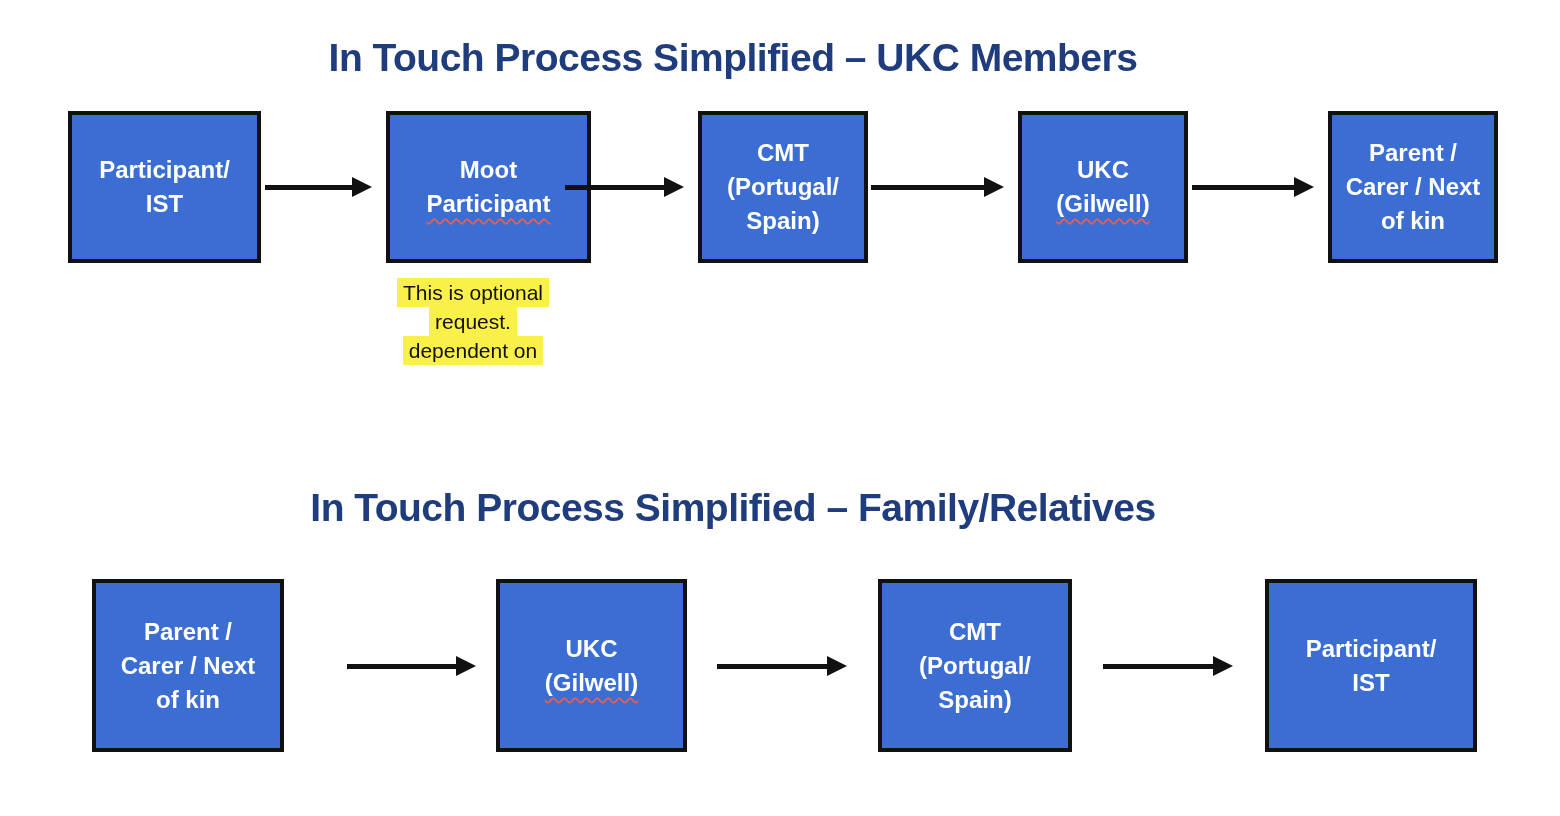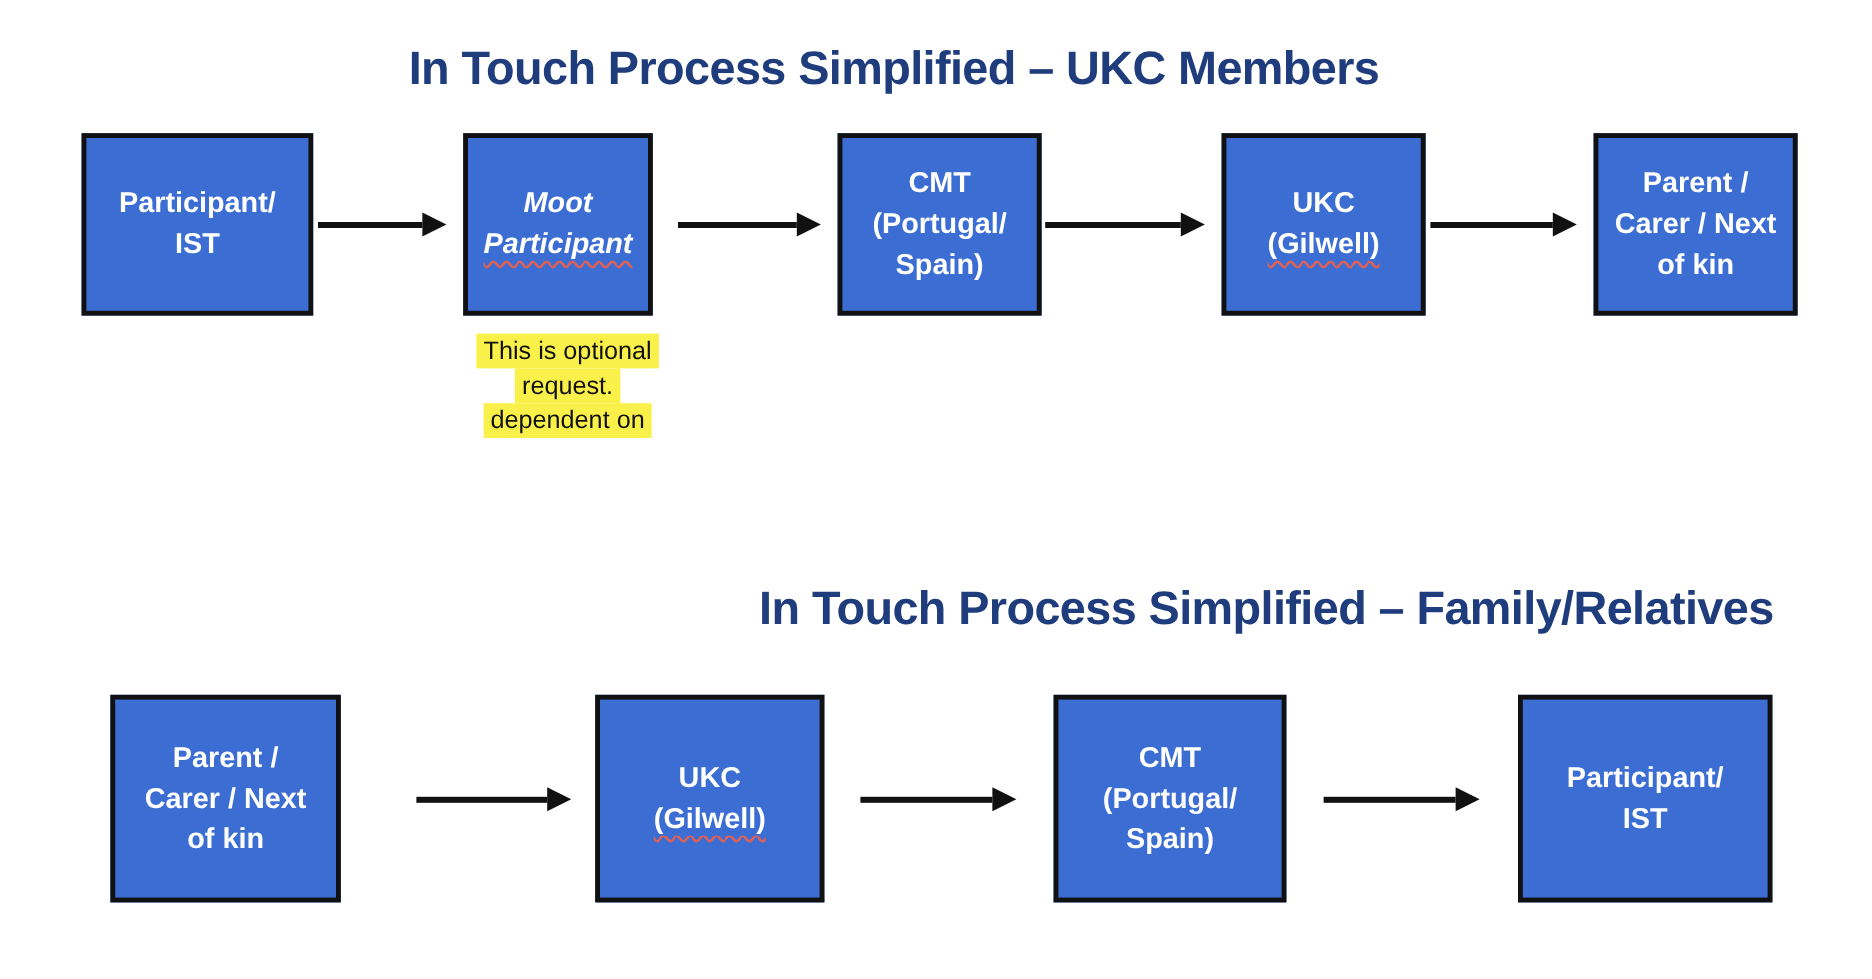--- a/index.html
+++ b/index.html
@@ -4,21 +4,20 @@
 <style>
   html,body{margin:0;padding:0;background:#ffffff;}
   .canvas{
     position:relative;width:1560px;height:816px;background:#ffffff;
     font-family:"Liberation Sans", sans-serif;overflow:hidden;
   }
   .title{
     position:absolute;left:0;width:1466px;text-align:center;
     font-size:39px;font-weight:800;letter-spacing:-0.5px;
     color:var(--title,#1f3c7d);
-    margin-left:12px;
   }
   .box{
     position:absolute;box-sizing:border-box;
     background:var(--box-fill,#3b6dd3);
     border:4px solid var(--box-border,#111111);
     color:#ffffff;display:flex;flex-direction:column;
     align-items:center;justify-content:center;
     font-size:24px;line-height:34px;font-weight:600;text-align:center;
   }
   .row1{top:111px;height:152px;}
@@ -59,21 +58,21 @@
   <div class="box row1" style="left:68px;width:193px;">
     <div>Participant/</div>
     <div>IST</div>
   </div>
 
   <div class="arrow arow1" style="left:265px;width:107px;">
     <div class="shaft"></div>
     <div class="head"></div>
   </div>
 
-  <div class="box row1" style="left:386px;width:158px;font-style:italic;">
+  <div class="box row1" style="left:386px;width:205px;">
     <div>Moot</div>
     <div><span class="misspell">Participant</span></div>
   </div>
 
   <div class="arrow arow1" style="left:565px;width:119px;">
     <div class="shaft"></div>
     <div class="head"></div>
   </div>
 
   <div class="box row1" style="left:698px;width:170px;">
@@ -102,21 +101,21 @@
     <div>Carer / Next</div>
     <div>of kin</div>
   </div>
 
   <div class="note">
     <div><span class="hl">This is optional</span></div>
     <div><span class="hl">request.</span></div>
     <div><span class="hl">dependent on</span></div>
   </div>
 
-  <div class="title" style="top:486px;text-align:right;">In Touch Process Simplified – Family/Relatives</div>
+  <div class="title" style="top:486px;">In Touch Process Simplified – Family/Relatives</div>
 
   <div class="box row2" style="left:92px;width:192px;">
     <div>Parent /</div>
     <div>Carer / Next</div>
     <div>of kin</div>
   </div>
 
   <div class="arrow arow2" style="left:347px;width:129px;">
     <div class="shaft"></div>
     <div class="head"></div>

